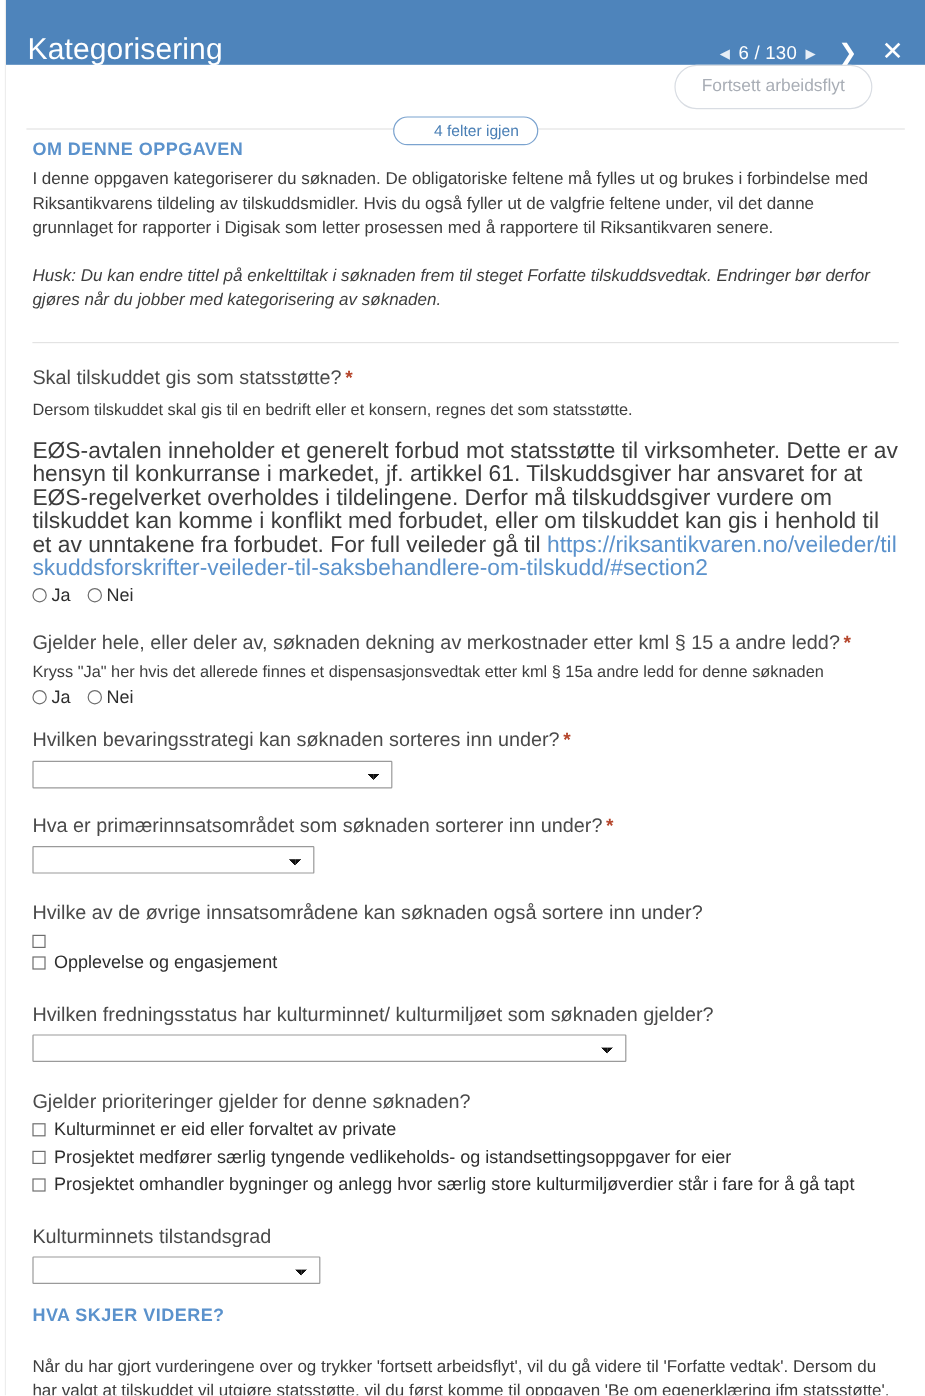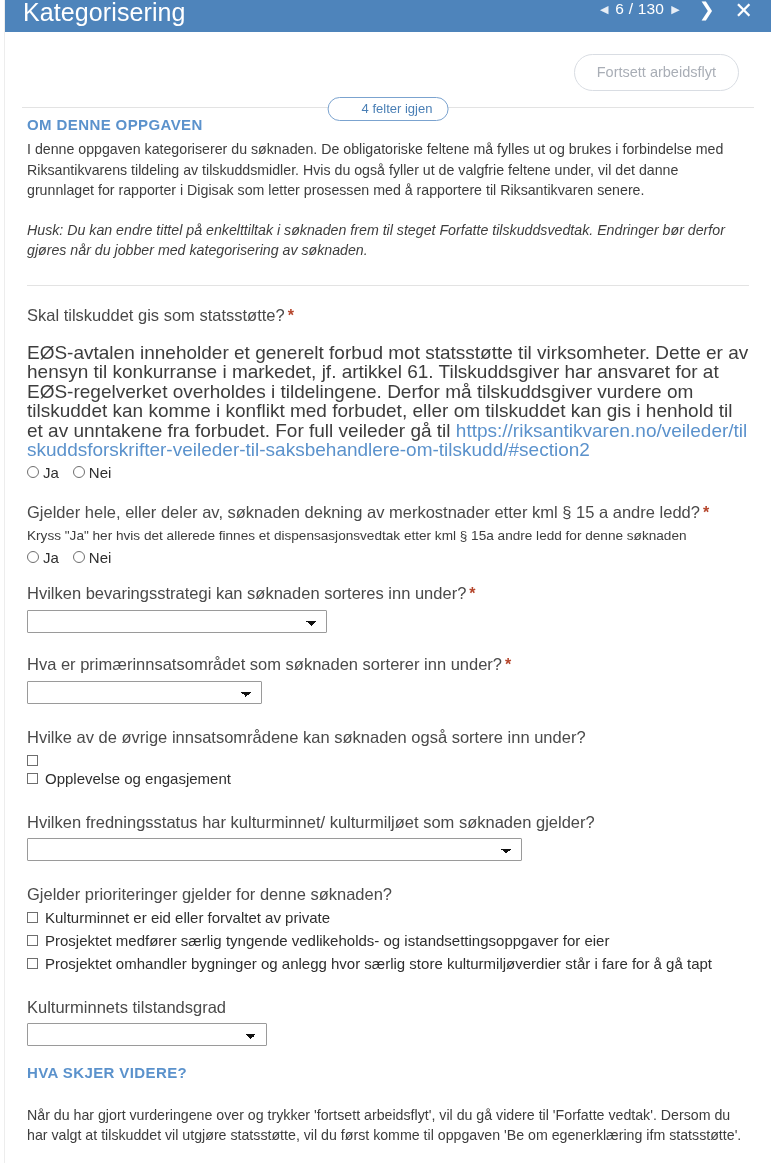--- a/index.html
+++ b/index.html
@@ -12,24 +12,24 @@
     width: 771px; height: 1163px;
     font-family: "Liberation Sans", sans-serif;
     overflow: hidden;
     position: relative;
   }
 
   
   .titlebar {
     position: absolute;
     left: 5px; top: 0; right: 0;
-    height: 32px;
+    height: 54px;
     background: #4e84bb;
     display: flex;
-    align-items: flex-start;
+    align-items: flex-end;
     padding: 0 18px 0 18px;
   }
   .titlebar-title {
     color: #ffffff;
     font-size: 25px;
     font-weight: 400;
     letter-spacing: .1px;
     line-height: 1;
     flex: 0 0 auto;
   }
@@ -61,21 +61,21 @@
     color: #ffffff;
     font-size: 22px;
     font-weight: 400;
     line-height: 1;
     cursor: pointer;
   }
 
   
   .toolbar {
     position: absolute;
-    left: 5px; right: 0; top: 48px;
+    left: 5px; right: 12px; top: 48px;
     height: 48px;
     display: flex;
     align-items: center;
     justify-content: flex-end;
     padding-right: 32px;
   }
   .btn-continue {
     border: 1px solid #d9dde3;
     border-radius: 22px;
     background: #ffffff;
@@ -310,20 +310,21 @@
   <h2 class="section-head">OM DENNE OPPGAVEN</h2>
   <p class="body">I denne oppgaven kategoriserer du søknaden. De obligatoriske feltene må fylles ut og brukes i forbindelse med Riksantikvarens tildeling av tilskuddsmidler. Hvis du også fyller ut de valgfrie feltene under, vil det danne grunnlaget for rapporter i Digisak som letter prosessen med å rapportere til Riksantikvaren senere.</p>
   <p class="body italic">Husk: Du kan endre tittel på enkelttiltak i søknaden frem til steget Forfatte tilskuddsvedtak. Endringer bør derfor gjøres når du jobber med kategorisering av søknaden.</p>
 
   <hr class="hr">
 
   <div class="q-block">
     <div class="q-label">
       <span>Skal tilskuddet gis som statsstøtte?</span><span class="req">*</span>
     </div>
+    <p class="q-help">Dersom tilskuddet skal gis til en bedrift eller et konsern, regnes det som statsstøtte.</p>
     <p class="q-para"><span>EØS-avtalen inneholder et generelt forbud mot statsstøtte til virksomheter. Dette er av hensyn til konkurranse i markedet, jf. artikkel 61. Tilskuddsgiver har ansvaret for at EØS-regelverket overholdes i tildelingene. Derfor må tilskuddsgiver vurdere om tilskuddet kan komme i konflikt med forbudet, eller om tilskuddet kan gis i henhold til et av unntakene fra forbudet. For full veileder gå til </span><a class="ext-link" href="#">https://riksantikvaren.no/veileder/tilskuddsforskrifter-veileder-til-saksbehandlere-om-tilskudd/#section2</a></p>
     <div class="radio-row">
       <label class="radio-opt">
         <span class="radio-dot"></span>
         <span class="radio-label">Ja</span>
       </label>
       <label class="radio-opt">
         <span class="radio-dot"></span>
         <span class="radio-label">Nei</span>
       </label>

